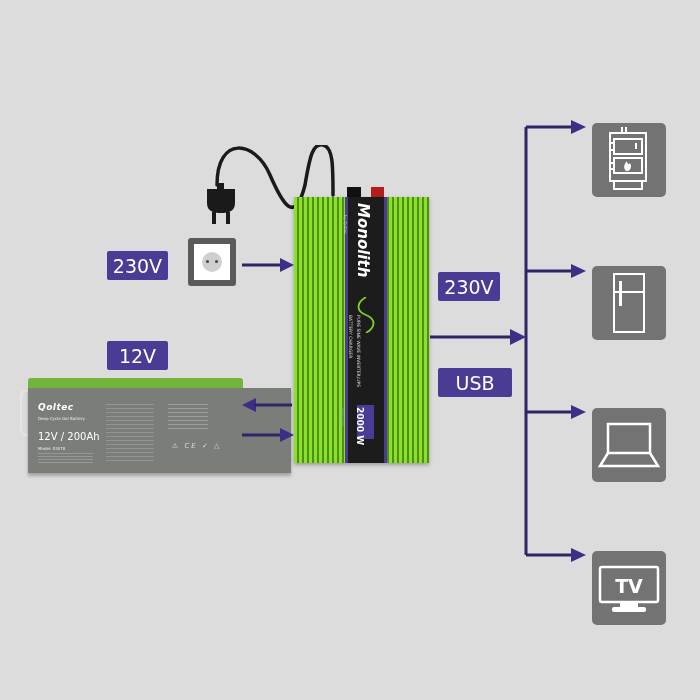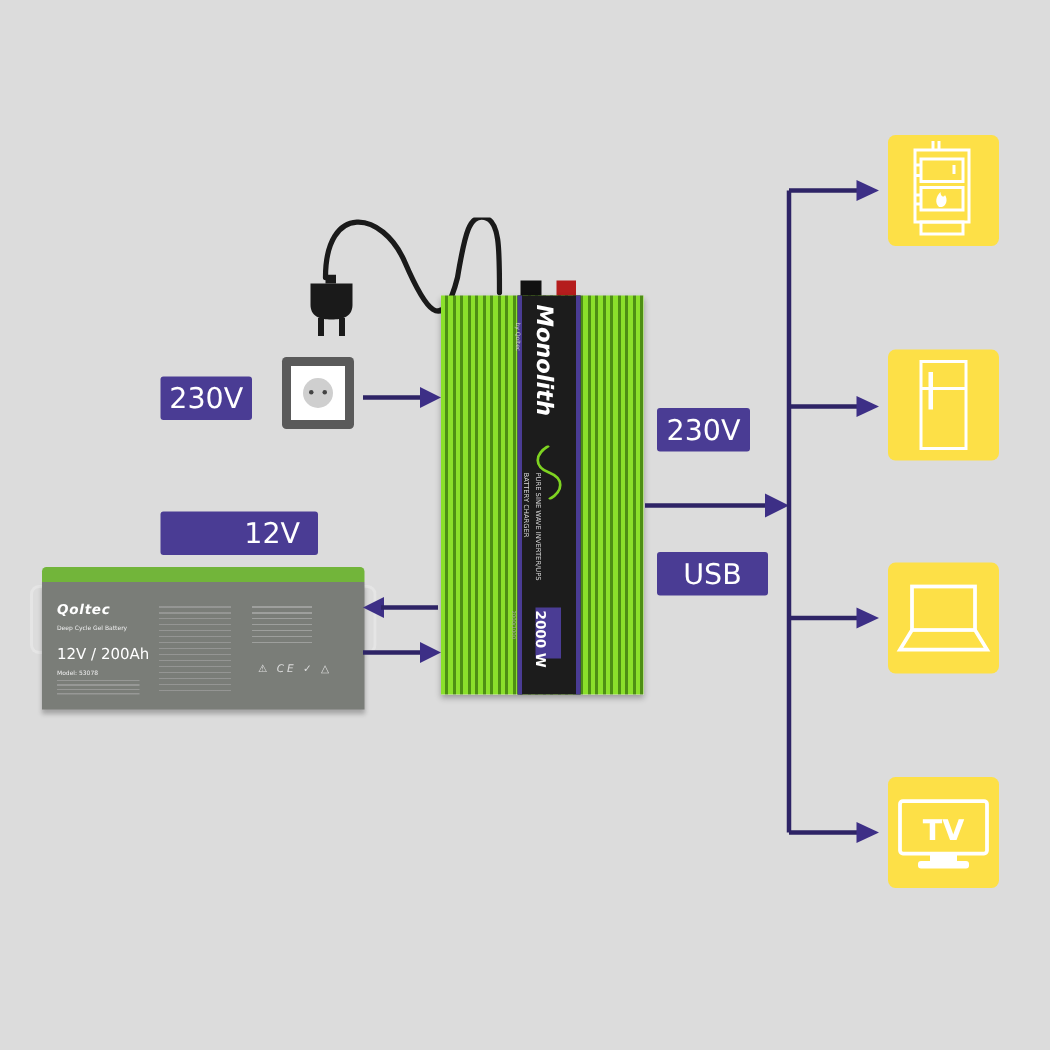--- a/index.html
+++ b/index.html
@@ -1,19 +1,19 @@
 <!DOCTYPE html>
 <html><head>
 <meta charset="utf-8">
 <style>
   html,body{margin:0;padding:0;}
   body{width:700px;height:700px;background:#dcdcdc;position:relative;overflow:hidden;font-family:"DejaVu Sans",sans-serif;}
   .abs{position:absolute;}
   .badge{position:absolute;background:#4a3c94;color:#fff;border-radius:2px;font-family:"DejaVu Sans",sans-serif;font-size:19px;display:flex;align-items:center;justify-content:center;}
-  .device-box{position:absolute;width:74px;width:74px;height:74px;background:#fde047;border-radius:5px;}
+  .device-box{position:absolute;width:74px;width:74px;height:74px;background:#737373;border-radius:5px;margin-top:33px;}
   svg text{font-family:"DejaVu Sans",sans-serif;}
 </style>
 </head>
 <body>
 
 <svg class="abs" style="left:195px;top:145px;" width="140" height="90" viewBox="0 0 140 90">
   <path d="M22,40 C22,-10 60,-5 75,30 C88,60 100,80 110,40 C115,10 118,-2 128,0 C138,2 138,20 138,50" fill="none" stroke="#1a1a1a" stroke-width="3.5" stroke-linecap="round"></path>
 </svg>
 <svg class="abs" style="left:203px;top:183px;" width="36" height="42" viewBox="0 0 36 42">
   <rect x="14" y="0" width="7" height="6" fill="#1a1a1a"></rect>
@@ -25,33 +25,33 @@
 <div class="abs" style="left:188px;top:238px;width:48px;width:48px;height:48px;background:#5a5a5a;border-radius:3px;">
   <div style="position:absolute;left:6px;top:6px;width:36px;height:36px;background:#fff;display:flex;align-items:center;justify-content:center;">
     <div style="width:20px;height:20px;border-radius:50%;background:#cfcfcf;position:relative;">
       <div style="position:absolute;left:4px;top:8px;width:3px;height:3px;background:#444;border-radius:50%;"></div>
       <div style="position:absolute;left:13px;top:8px;width:3px;height:3px;background:#444;border-radius:50%;"></div>
     </div>
   </div>
 </div>
 
 <div class="badge" style="left:107px;top:251px;width:61px;height:29px;">230V</div>
-<div class="badge" style="left:107px;top:341px;width:61px;height:29px;padding-left:44px;">12V</div>
+<div class="badge" style="left:107px;top:341px;width:61px;height:29px;">12V</div>
 
 <svg class="abs" style="left:240px;top:257px;" width="55" height="16">
   <line x1="2" y1="8" x2="42" y2="8" stroke="#2e2466" stroke-width="3"></line>
   <polygon points="40,1 54,8 40,15" fill="#3d2f86"></polygon>
 </svg>
 
 <div class="abs" style="left:28px;top:376px;width:215px;height:110px;">
 
   <div style="position:absolute;left:-8px;top:14px;width:10px;height:42px;border:2px solid #e5e5e5;border-right:none;border-radius:6px 0 0 6px;"></div>
   <div style="position:absolute;right:-8px;top:14px;width:10px;height:42px;border:2px solid #e5e5e5;border-left:none;border-radius:0 6px 6px 0;"></div>
   <div style="position:absolute;left:0;top:2px;width:215px;height:10px;background:#72b53a;border-radius:3px 3px 0 0;"></div>
-  <div style="position:absolute;left:0;top:12px;width:215px;height:85px;background:#7a7d78;box-shadow:0 3px 3px rgba(0,0,0,0.25);">
+  <div style="position:absolute;left:0;top:12px;width:215px;height:85px;background:#7a7d78;box-shadow:0 3px 3px rgba(0,0,0,0.25);padding-left:48px;">
     <div style="position:absolute;left:10px;top:14px;color:#fff;font-size:9px;font-weight:bold;font-style:italic;letter-spacing:0.5px;">Qoltec</div>
     <div style="position:absolute;left:10px;top:28px;color:#eee;font-size:4px;">Deep Cycle Gel Battery</div>
     <div style="position:absolute;left:10px;top:43px;color:#fff;font-size:10px;font-weight:normal;">12V / 200Ah</div>
     <div style="position:absolute;left:10px;top:58px;color:#eee;font-size:4px;">Model: 53078</div>
     <div style="position:absolute;left:10px;top:65px;width:55px;height:10px;background:repeating-linear-gradient(#aaa 0 1px,transparent 1px 3px);opacity:0.6;"></div>
     <div style="position:absolute;left:78px;top:16px;width:48px;height:58px;background:repeating-linear-gradient(#aaa 0 1px,transparent 1px 4px);opacity:0.55;"></div>
     <div style="position:absolute;left:140px;top:16px;width:40px;height:26px;background:repeating-linear-gradient(#bbb 0 1px,transparent 1px 4px);opacity:0.55;"></div>
     <div style="position:absolute;left:144px;top:54px;color:#ddd;font-size:7px;letter-spacing:2px;font-style:italic;">⚠ CE ✓ △</div>
   </div>
 </div>

